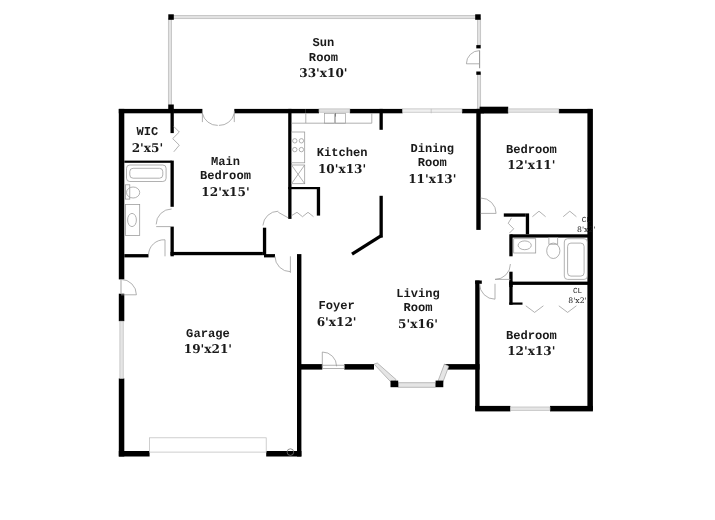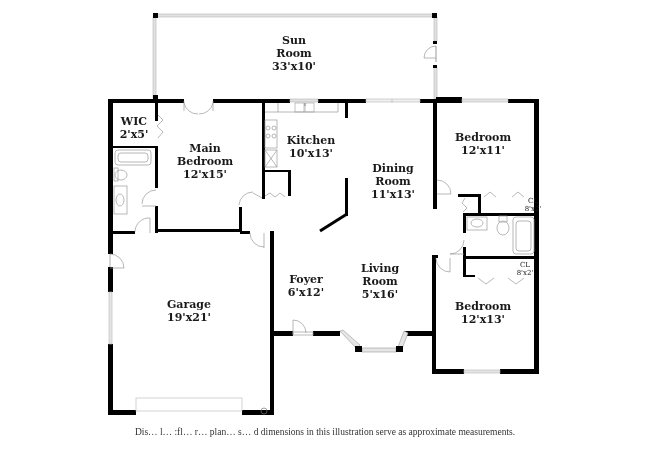--- a/index.html
+++ b/index.html
@@ -9,21 +9,21 @@
     position: absolute;
     text-align: center;
     font-family: "DejaVu Serif", "Liberation Serif", serif;
     font-weight: bold;
     color: #1a1a1a;
     line-height: 13px;
     font-size: 11px;
     transform: translateX(-50%);
     white-space: nowrap;
   }
-  .room-label .name { display: block; }
+  .room-label .name { display: block; font-family: Liberation Mono, monospace; }
   .room-label .dims { display: block; font-weight: bold; }
   .room-label.small { font-size: 7px; line-height: 8px; font-weight: normal; margin-left: 26px; }
   .room-label.small .name, .room-label.small .dims { font-weight: normal; }
   .disclaimer {
     position: absolute;
     left: 0; top: 426px; width: 650px;
     text-align: center;
     font-family: "Liberation Serif", "DejaVu Serif", serif;
     font-size: 9.5px;
     line-height: 12px;
@@ -258,21 +258,21 @@
   <span class="name">Main</span>
   <span class="name">Bedroom</span>
   <span class="dims">12'x15'</span>
 </div>
 
 <div class="room-label" style="left:311px; top:134px;">
   <span class="name">Kitchen</span>
   <span class="dims">10'x13'</span>
 </div>
 
-<div class="room-label" style="left:393px; top:130px;margin-top:32px;">
+<div class="room-label" style="left:393px; top:130px;">
   <span class="name">Dining</span>
   <span class="name">Room</span>
   <span class="dims">11'x13'</span>
 </div>
 
 <div class="room-label" style="left:483px; top:131px;">
   <span class="name">Bedroom</span>
   <span class="dims">12'x11'</span>
 </div>
 
@@ -301,14 +301,13 @@
   <span class="name">Room</span>
   <span class="dims">5'x16'</span>
 </div>
 
 <div class="room-label" style="left:189px; top:298px;">
   <span class="name">Garage</span>
   <span class="dims">19'x21'</span>
 </div>
 
 <div class="disclaimer">
-  <span>Dis… l… :fl… r… plan… s… d dimensions in this illustration serve as approximate measurements.</span>
 </div>
 
 </body></html>

